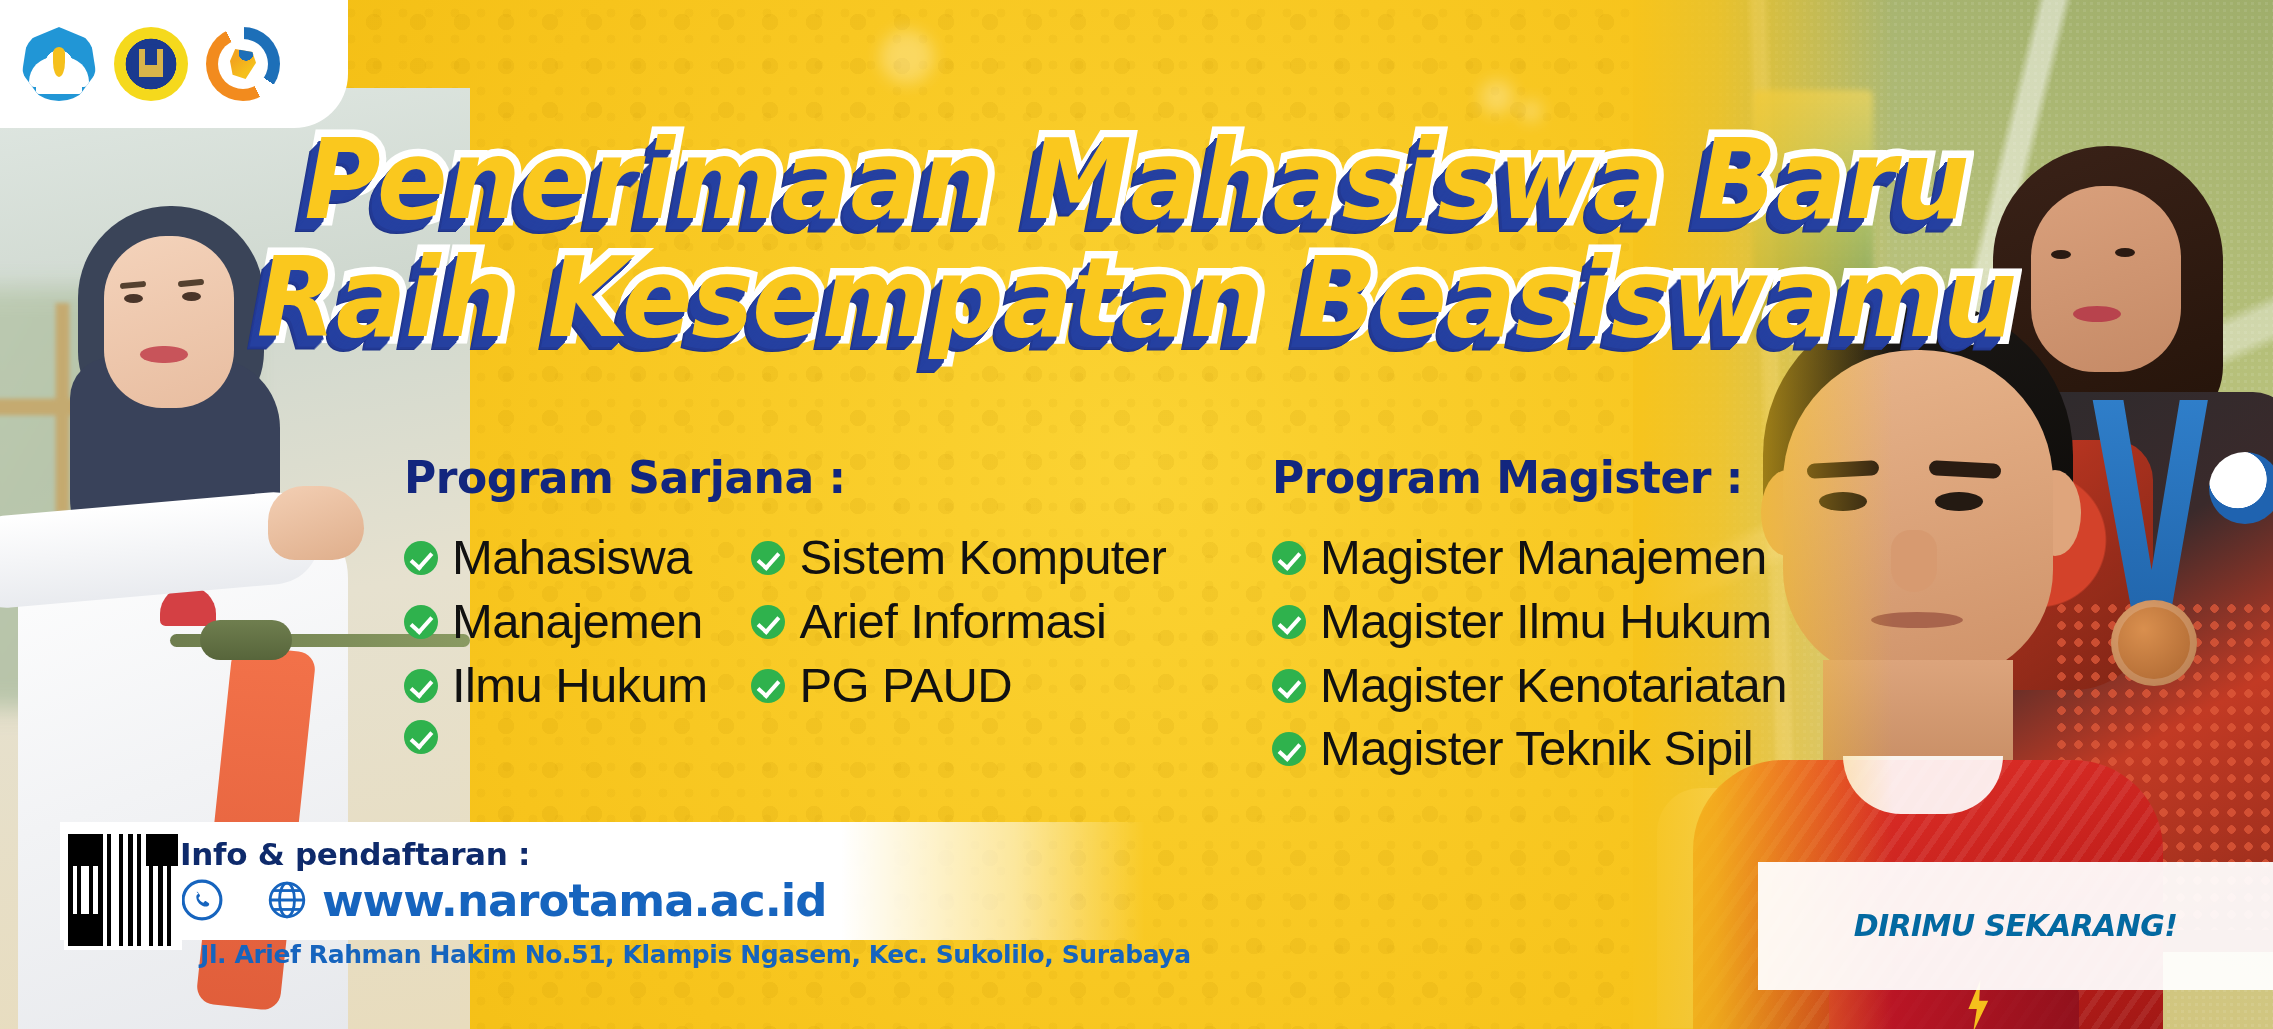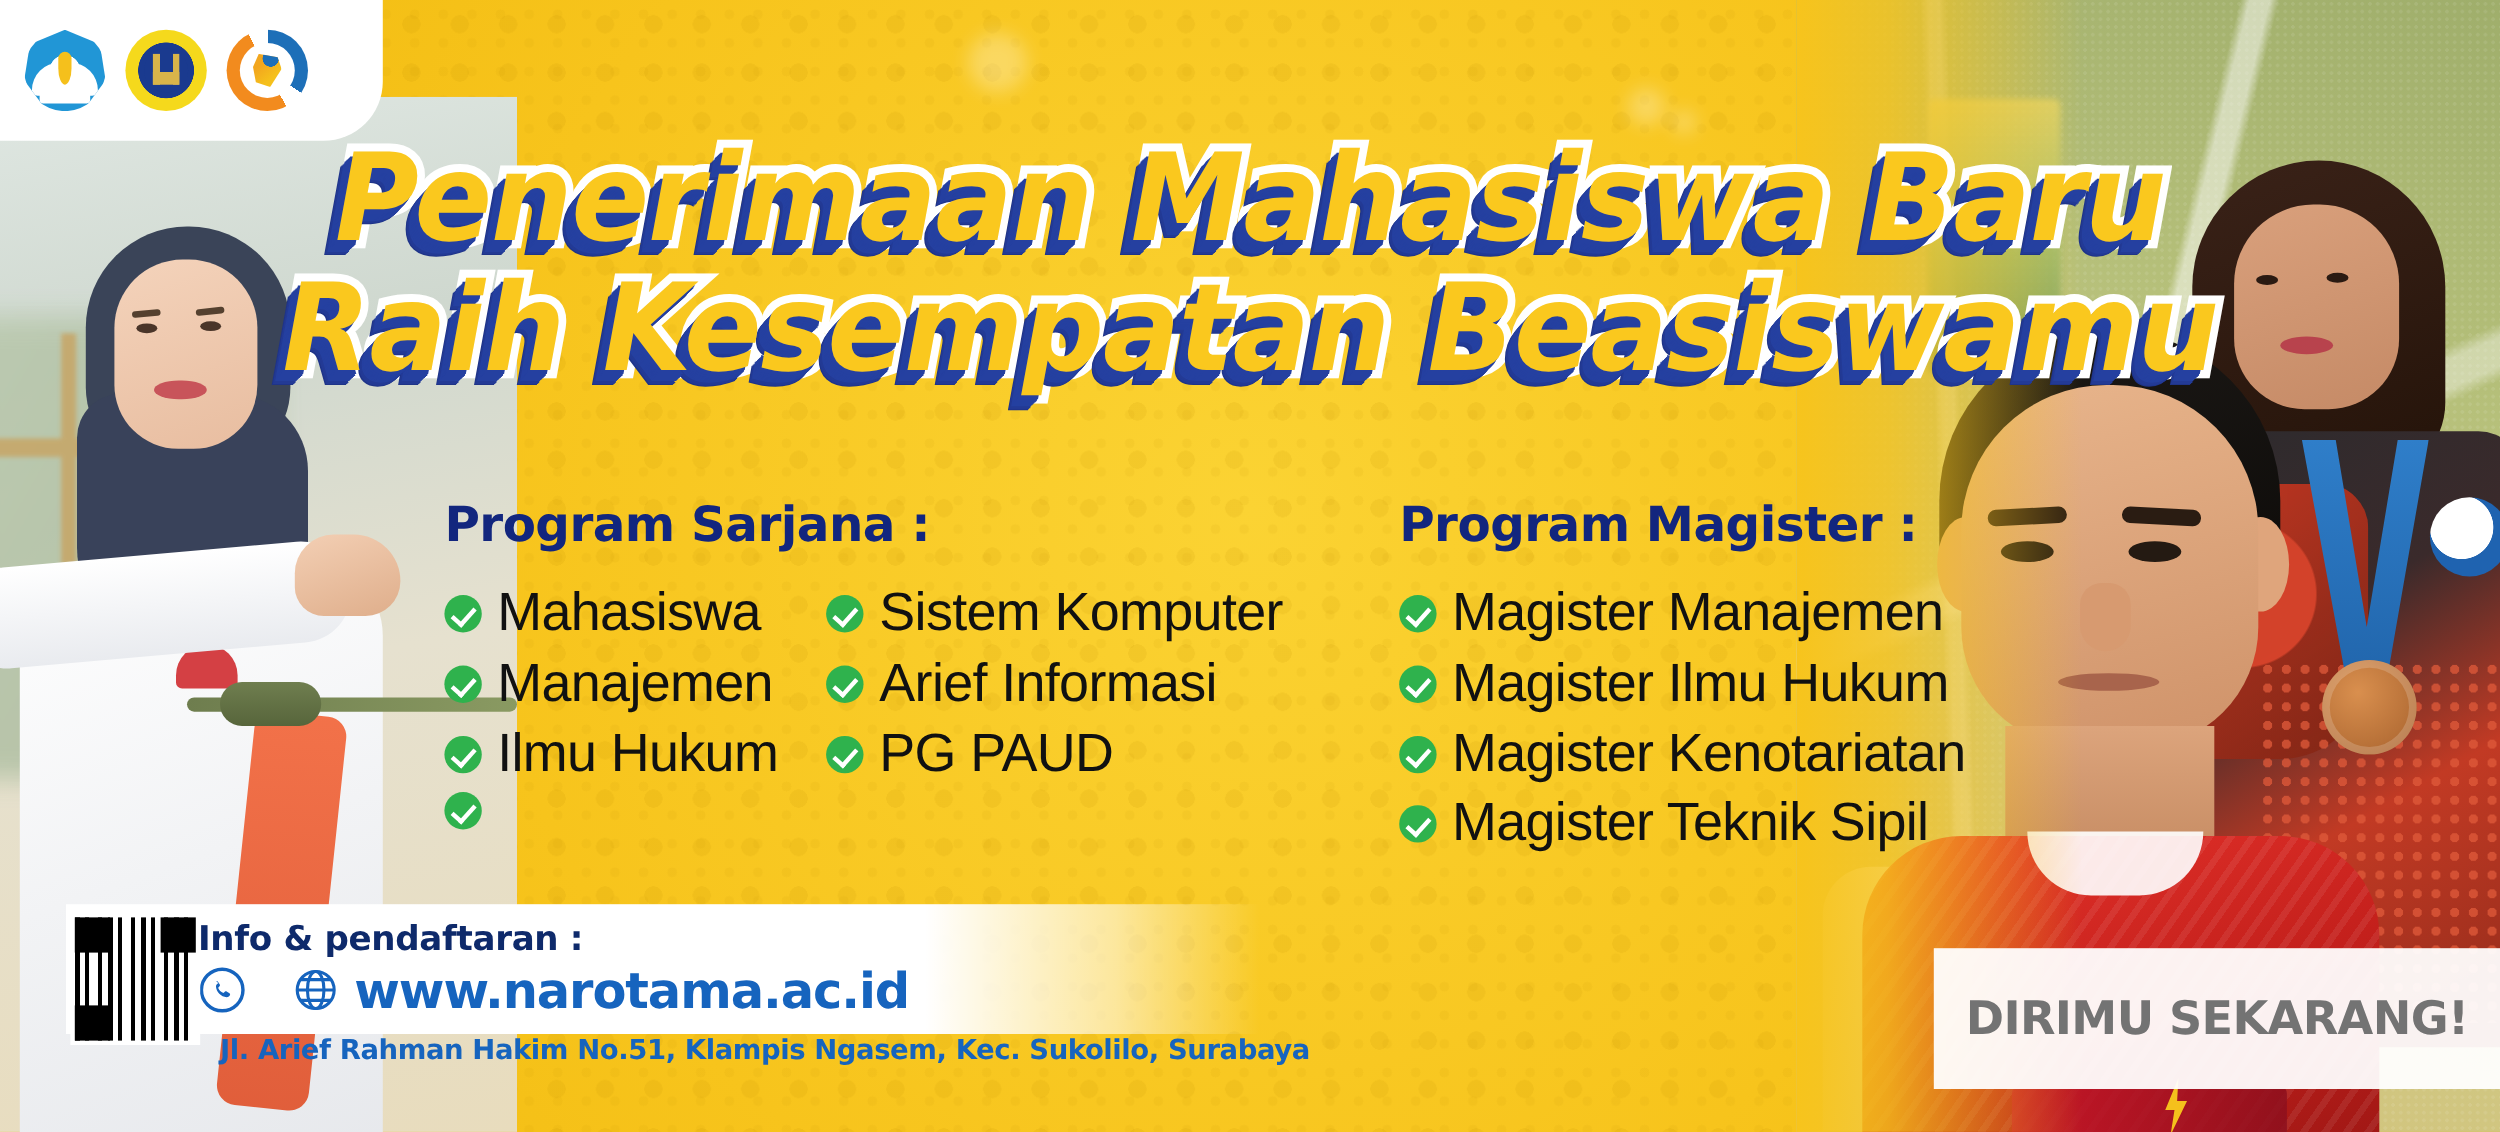--- a/index.html
+++ b/index.html
@@ -423,24 +423,25 @@
     font-family:"DejaVu Sans", sans-serif;
     font-weight:bold;
     font-size:62px;
     line-height:.96;
     color:#102B63;
     letter-spacing:-1px;
   }
   .daftar .d2 {
     font-family:"DejaVu Sans", sans-serif;
     font-weight:bold;
-    font-size:42px;
+    font-size:30px;
     line-height:1.05;
-    color:#737373;
+    color:#0369a1;
     letter-spacing:-.6px;
+    font-style:italic;
   }
 
   .bokeh {
     position:absolute; border-radius:50%;
     background:rgba(255,255,255,.28);
     filter:blur(8px);
     pointer-events:none;
   }
 </style>
 </head>

